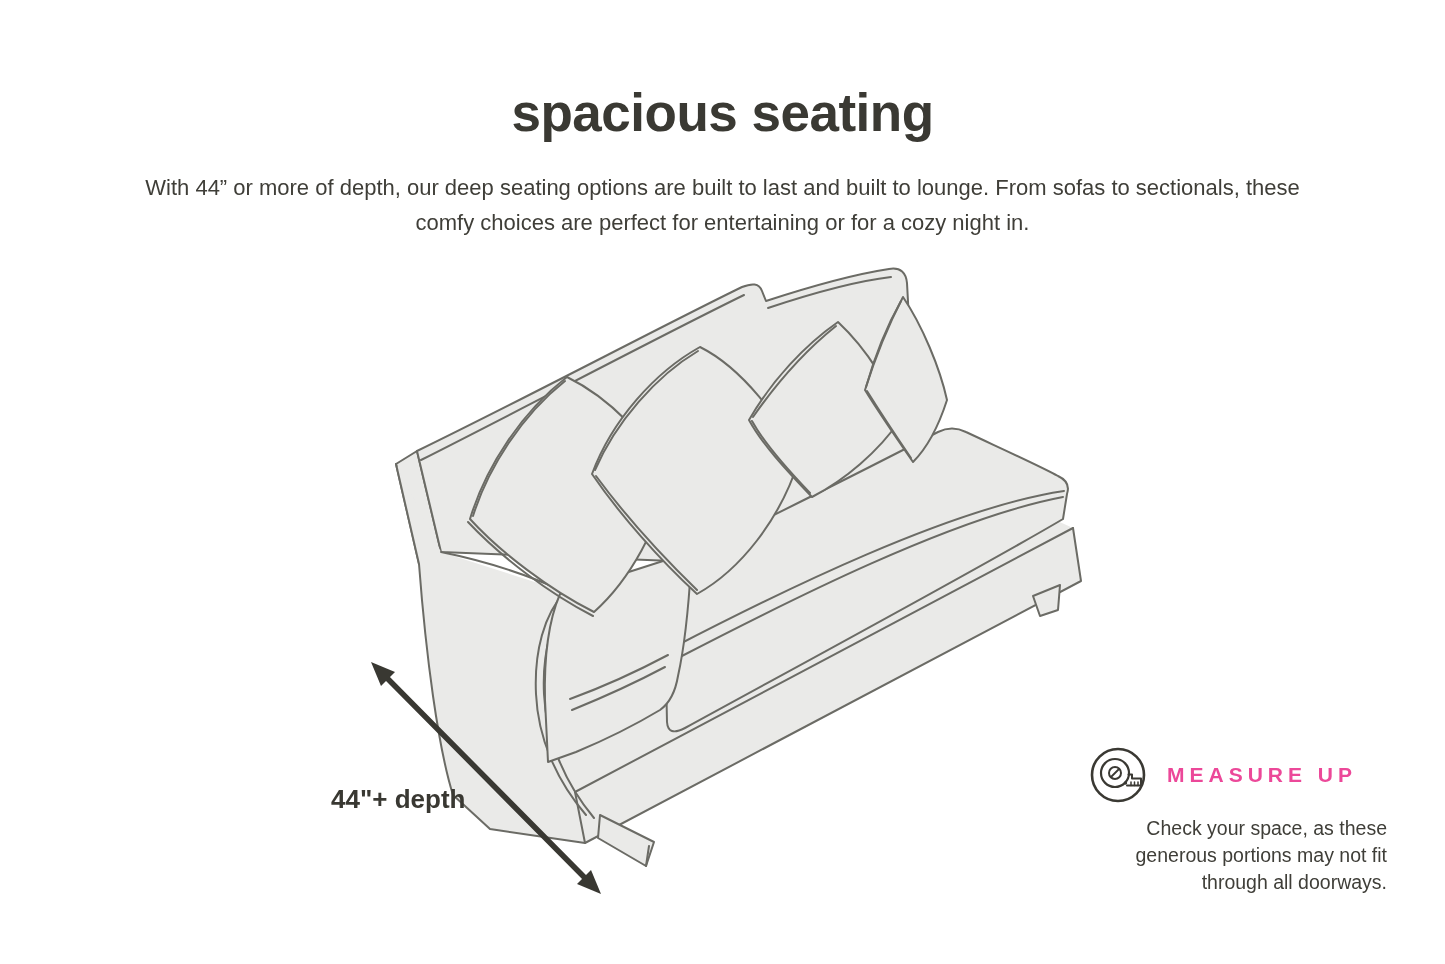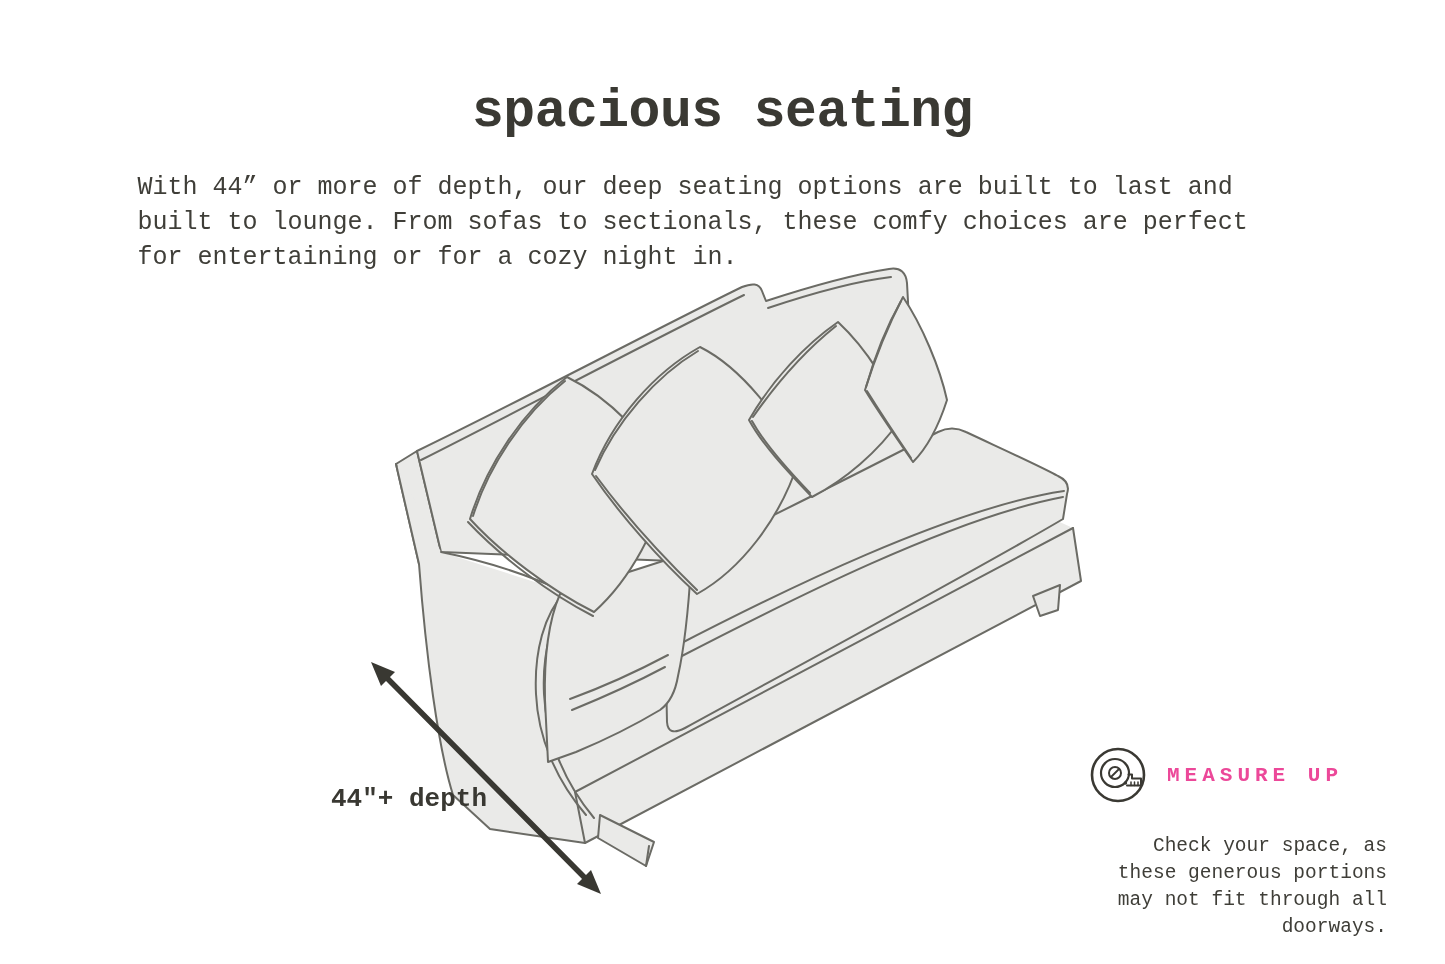--- a/index.html
+++ b/index.html
@@ -1,32 +1,33 @@
 <!DOCTYPE html>
 <html><head>
 <meta charset="utf-8">
 <style>
   html,body{margin:0;padding:0;background:#ffffff;}
   .page{
     position:relative;
     width:1445px;height:964px;
     background:#ffffff;
-    font-family:Liberation Mono, monospace;
+    font-family:Liberation Sans, sans-serif;
     overflow:hidden;
   }
   .title{
     position:absolute;top:82px;left:0;width:1445px;
     text-align:center;
     font-size:53px;font-weight:bold;letter-spacing:-0.5px;
     color:#3a3933;
   }
   .intro{
     position:absolute;top:170px;left:50%;transform:translateX(-50%);
     width:1170px;
-    font-size:25px;line-height:35px;
+    text-align:center;
+    font-size:22px;line-height:35px;
     color:#3f3e38;
   }
   .artwork{position:absolute;left:0;top:0;width:1445px;height:964px;}
   .depth-label{
     position:absolute;left:331px;top:784px;
     font-size:26px;font-weight:bold;
     color:#393832;
     white-space:nowrap;
   }
   .measure-up{
@@ -34,21 +35,21 @@
   }
   .measure-up .head-row{
     display:flex;align-items:center;gap:16px;
   }
   .measure-up .tape-icon{flex:0 0 auto;width:66px;height:66px;}
   .measure-up .head-text{
     font-size:21px;font-weight:bold;letter-spacing:5px;
     color:#ec4899;white-space:nowrap;
   }
   .measure-up .body-text{
-    margin-top:25px;
+    margin-top:7px;
     text-align:right;
     font-size:19.5px;line-height:27px;
     color:#3f3e38;
   }
   .sofa-stroke{stroke:#6b6b65;stroke-width:2;fill:none;stroke-linecap:round;stroke-linejoin:round;}
   .sofa-fill{fill:#eaeae8;}
   .sofa-filled{fill:#eaeae8;stroke:#6b6b65;stroke-width:2;stroke-linecap:round;stroke-linejoin:round;}
   .arrow-line{stroke:#393832;stroke-width:5.5;fill:none;stroke-linecap:round;}
   .arrow-head{fill:#393832;stroke:none;}
   .icon-line{stroke:#3a3933;fill:none;stroke-linecap:round;stroke-linejoin:round;}

